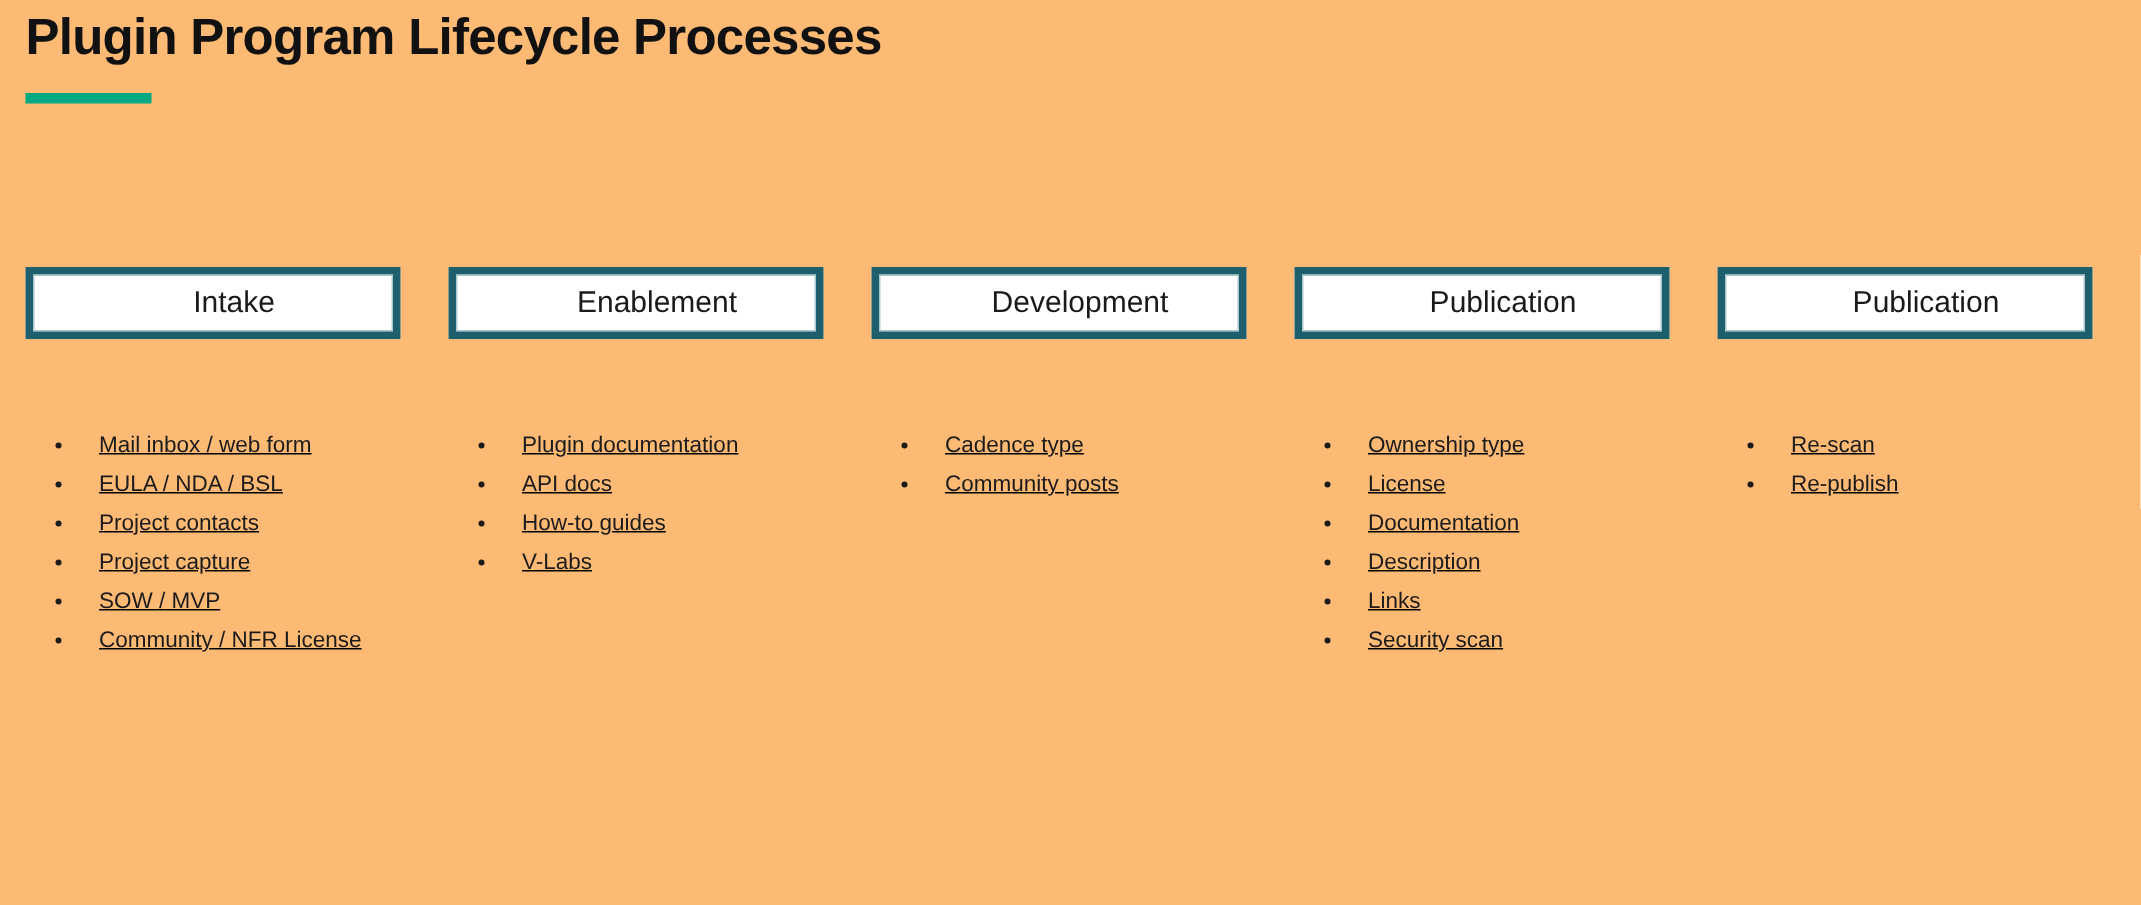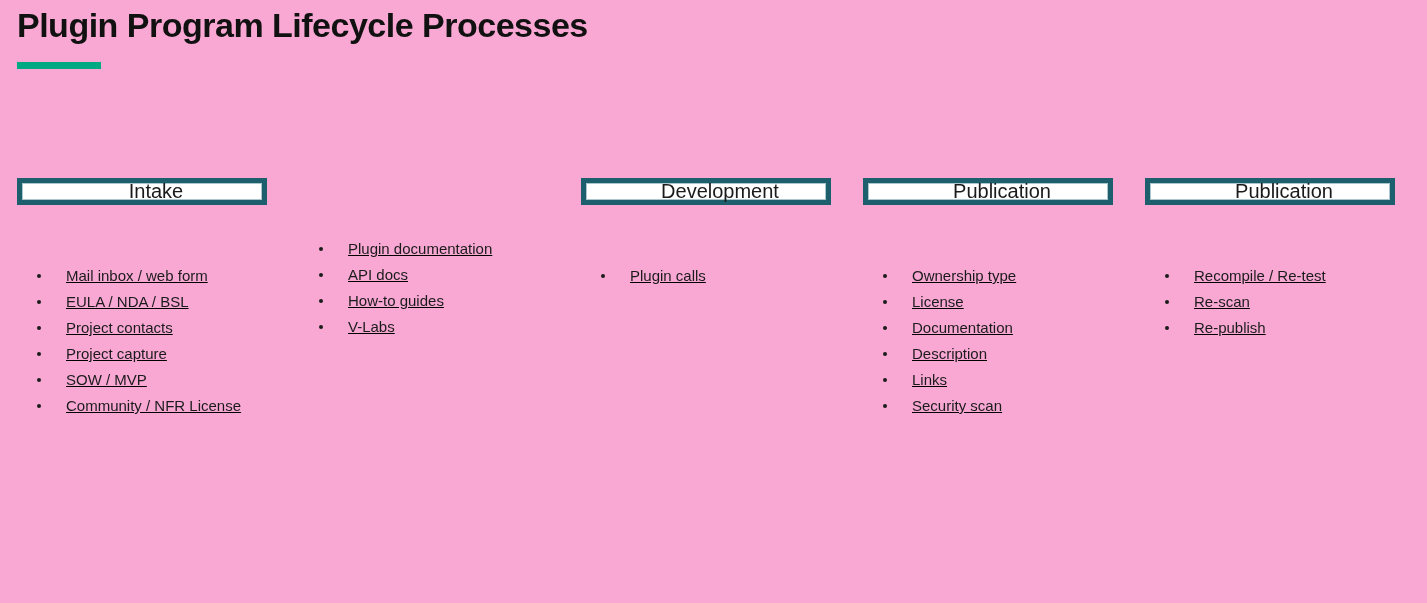--- a/index.html
+++ b/index.html
@@ -8,21 +8,21 @@
     background: #ffffff;
     width: 1427px;
     height: 603px;
     overflow: hidden;
     font-family: "Liberation Sans", sans-serif;
   }
   .slide {
     position: relative;
     width: 1427px;
     height: 603px;
-    background: #f9a8d4;
+    background: #fdba74;
   }
   .page-title {
     position: absolute;
     left: 17px;
     top: 6px;
     margin: 0;
     font-size: 34px;
     font-weight: 700;
     letter-spacing: -0.5px;
     color: #111111;
@@ -43,21 +43,21 @@
     display: flex;
     gap: 32px;
   }
   .col {
     width: 250px;
     flex: 0 0 250px;
   }
   .phase-box {
     box-sizing: border-box;
     width: 250px;
-    height: 27px;
+    height: 48px;
     background: #ffffff;
     border: 5px solid #1E5F6E;
     box-shadow: inset 0 0 0 1px #A9C7CD;
     display: flex;
     align-items: center;
     justify-content: center;
     padding-left: 28px;
   }
   .phase-title {
     font-size: 20px;
@@ -105,34 +105,38 @@
           <li><span class="bullet-dot"></span><span>Mail inbox / web form</span></li>
           <li><span class="bullet-dot"></span><span>EULA / NDA / BSL</span></li>
           <li><span class="bullet-dot"></span><span>Project contacts</span></li>
           <li><span class="bullet-dot"></span><span>Project capture</span></li>
           <li><span class="bullet-dot"></span><span>SOW / MVP</span></li>
           <li><span class="bullet-dot"></span><span>Community / NFR License</span></li>
         </ul>
   </div>
 
   <div class="col">
+    <div class="phase-box" style="border-color: rgb(30, 95, 110);">
+      <span class="phase-title">Enablement</span>
+    </div>
     <ul class="phase-list">
           <li><span class="bullet-dot"></span><span>Plugin documentation</span></li>
           <li><span class="bullet-dot"></span><span>API docs</span></li>
           <li><span class="bullet-dot"></span><span>How-to guides</span></li>
           <li><span class="bullet-dot"></span><span>V-Labs</span></li>
         </ul>
   </div>
 
   <div class="col">
     <div class="phase-box" style="border-color: rgb(30, 95, 110);">
       <span class="phase-title">Development</span>
     </div>
     <ul class="phase-list">
-          <li><span class="bullet-dot"></span><span>Plugin calls</span></li>
+          <li><span class="bullet-dot"></span><span>Cadence type</span></li>
+          <li><span class="bullet-dot"></span><span>Community posts</span></li>
         </ul>
   </div>
 
   <div class="col">
     <div class="phase-box" style="border-color: rgb(30, 95, 110);">
       <span class="phase-title">Publication</span>
     </div>
     <ul class="phase-list">
           <li><span class="bullet-dot"></span><span>Ownership type</span></li>
           <li><span class="bullet-dot"></span><span>License</span></li>
@@ -141,19 +145,18 @@
           <li><span class="bullet-dot"></span><span>Links</span></li>
           <li><span class="bullet-dot"></span><span>Security scan</span></li>
         </ul>
   </div>
 
   <div class="col">
     <div class="phase-box" style="border-color: rgb(30, 95, 110);">
       <span class="phase-title">Publication</span>
     </div>
     <ul class="phase-list">
-          <li><span class="bullet-dot"></span><span>Recompile / Re-test</span></li>
           <li><span class="bullet-dot"></span><span>Re-scan</span></li>
           <li><span class="bullet-dot"></span><span>Re-publish</span></li>
         </ul>
   </div>
 </div>
 </div>
 
 </body></html>

